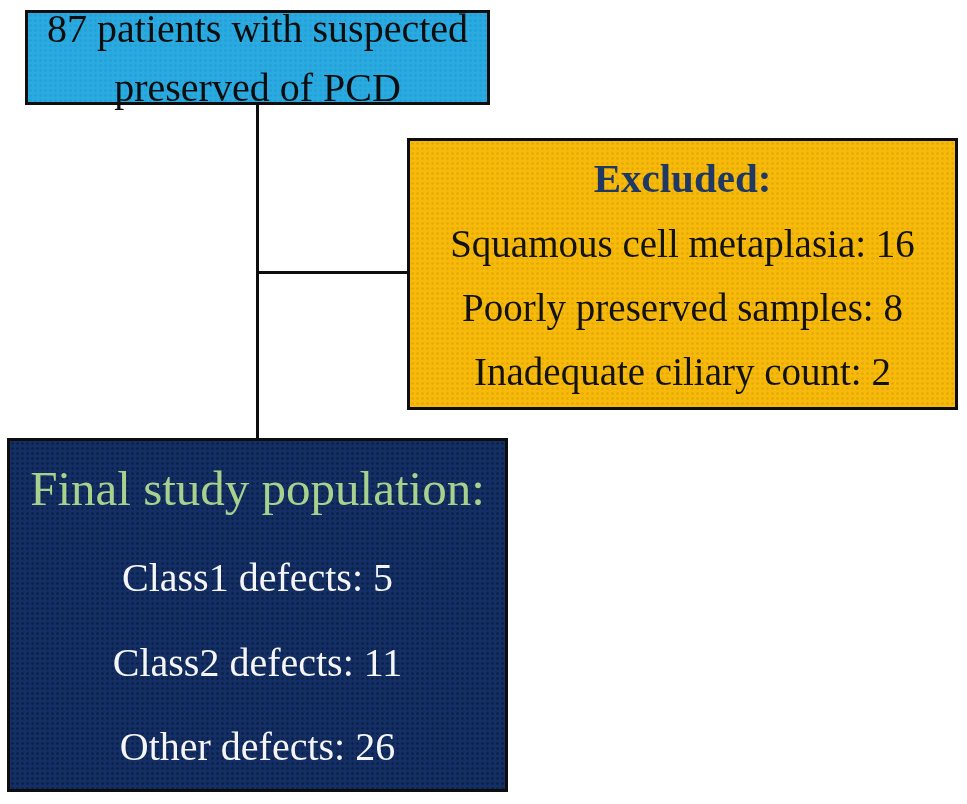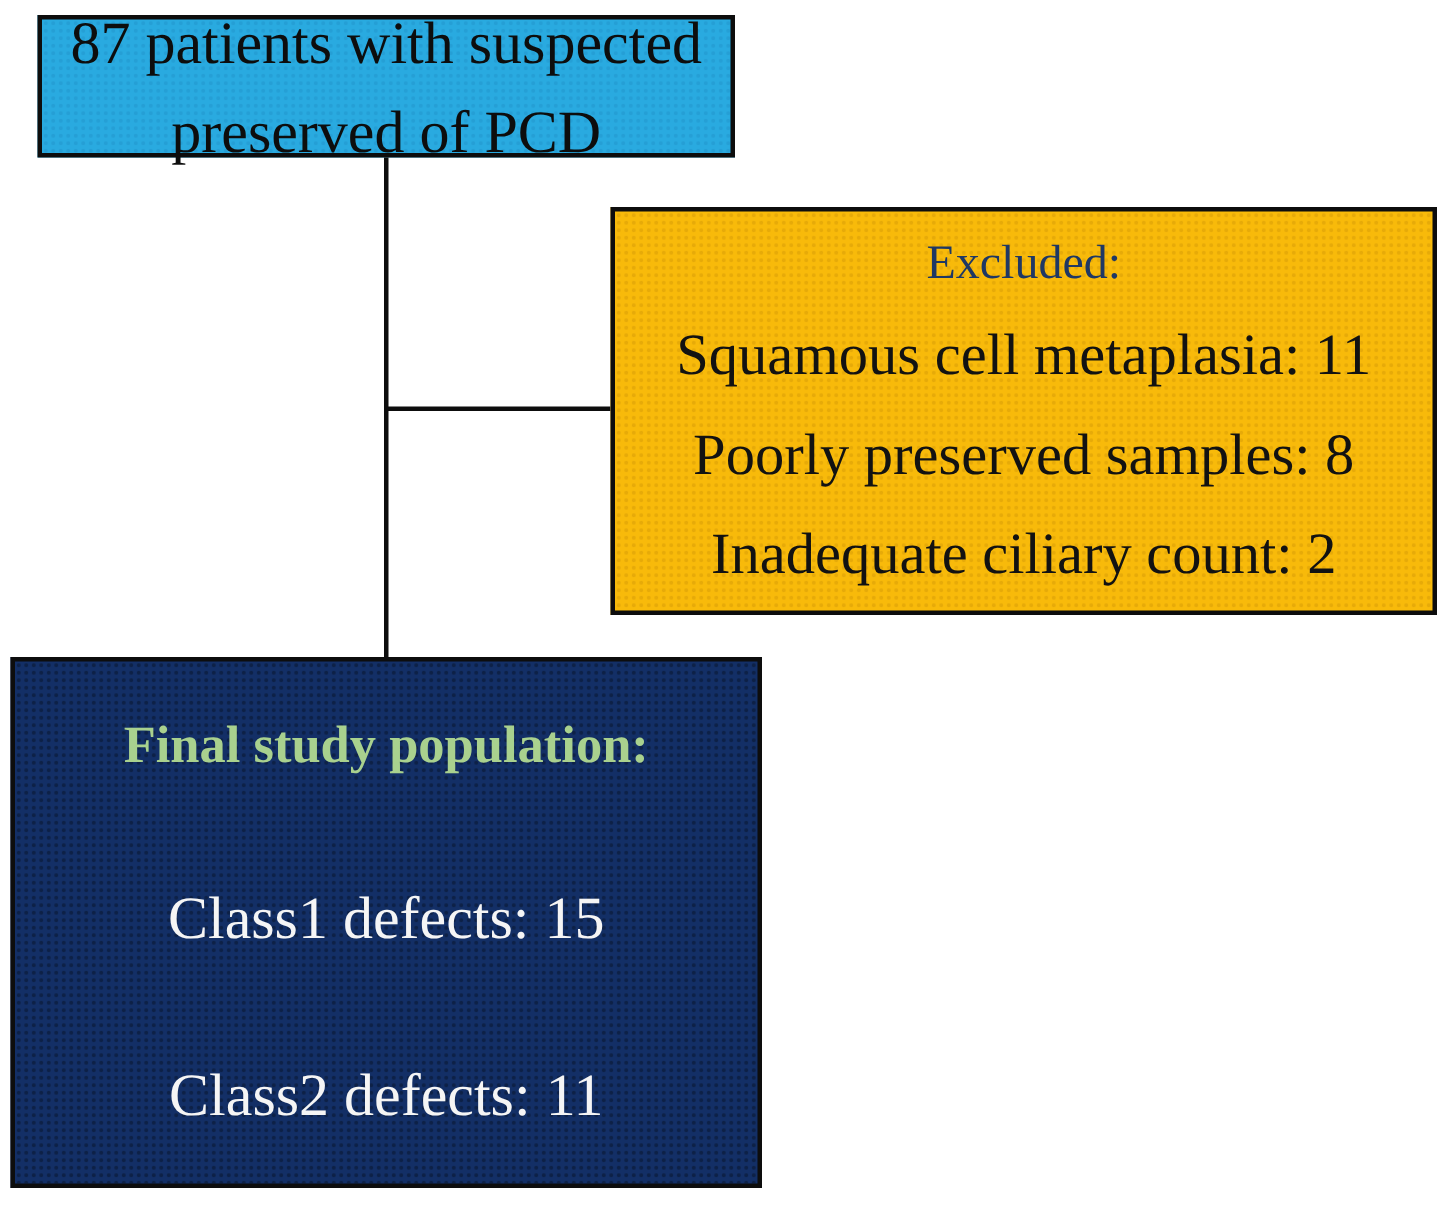--- a/index.html
+++ b/index.html
@@ -77,62 +77,63 @@
     height: 272px;
     background-color: #f8ba0a;
     background-image: radial-gradient(rgba(140,90,0,0.16) 1px, transparent 1.6px);
     background-size: 5px 5px;
     color: #121212;
     font-size: 39px;
     padding: 4px 0;
   }
   .excluded-box .title {
     color: #1f3864;
-    font-weight: normal;
-    font-size: 32px;
+    font-weight: bold;
+    font-size: 41px;
   }
 
   
   .final-box {
     left: 7px;
     top: 438px;
     width: 501px;
     height: 354px;
     background-color: #132f66;
     background-image: radial-gradient(rgba(0,0,0,0.30) 1px, transparent 1.6px);
     background-size: 5px 5px;
     color: #f5f5f5;
     font-size: 40px;
   }
   .final-box .title {
     color: #a9d18e;
-    font-weight: bold;
-    font-size: 35px;
+    font-weight: normal;
+    font-size: 49px;
     text-align: center;
   }
 </style>
 </head>
 <body>
 
 <div class="canvas">
 
   <div class="box top-box">
     <span class="tline">87 patients with suspected</span>
     <span class="tline">preserved of PCD</span>
   </div>
 
   <div class="connector vert"></div>
   <div class="connector horiz"></div>
 
   <div class="box excluded-box">
     <div class="row title">Excluded:</div>
-    <div class="row">Squamous cell metaplasia: 11</div>
+    <div class="row">Squamous cell metaplasia: 16</div>
     <div class="row">Poorly preserved samples: 8</div>
     <div class="row">Inadequate ciliary count: 2</div>
   </div>
 
   <div class="box final-box">
     <div class="row title">Final study population:</div>
-    <div class="row">Class1 defects: 15</div>
+    <div class="row">Class1 defects: 5</div>
     <div class="row">Class2 defects: 11</div>
+    <div class="row">Other defects: 26</div>
   </div>
 
 </div>
 
 </body></html>

